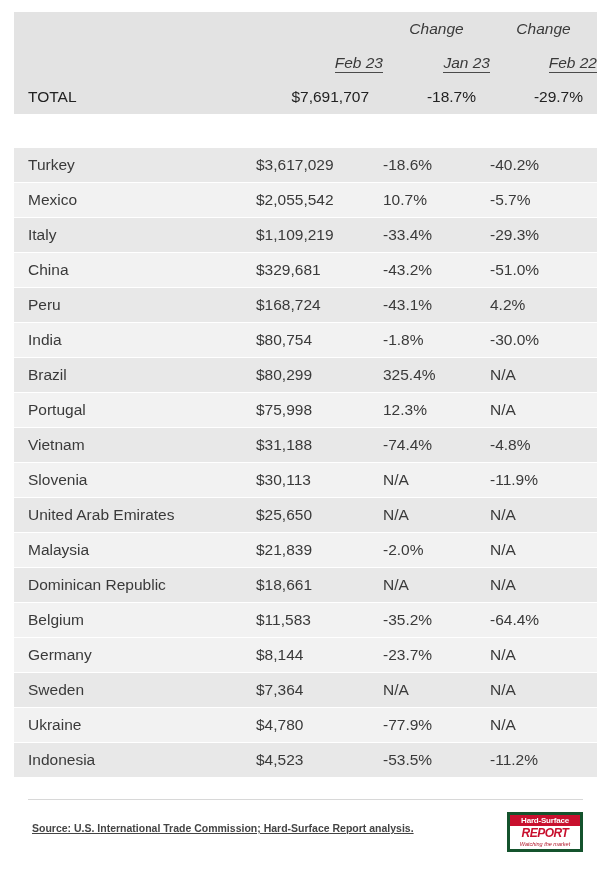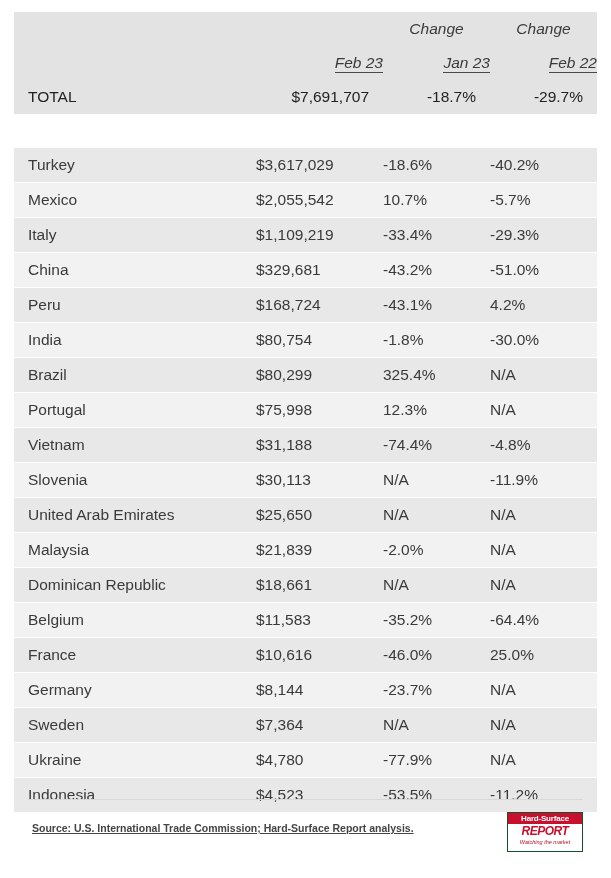--- a/index.html
+++ b/index.html
@@ -121,21 +121,21 @@
     color: #444;
     text-decoration: underline;
   }
   .logo {
     position: absolute;
     right: 0px;
     top: 12px;
     width: 76px;
     height: 40px;
     background: #ffffff;
-    border: 1px solid #14532d;
+    border: 3px solid #14532d;
     box-sizing: border-box;
     text-align: center;
     overflow: hidden;
   }
   .logo .l1 {
     background: #c8102e;
     color: #ffffff;
     font-size: 8px;
     font-weight: bold;
     line-height: 11px;
@@ -271,26 +271,20 @@
         <td class="num">$18,661</td>
         <td class="num">N/A</td>
         <td class="num">N/A</td>
       </tr>
       <tr class="drow even">
         <td class="name">Belgium</td>
         <td class="num">$11,583</td>
         <td class="num">-35.2%</td>
         <td class="num">-64.4%</td>
       </tr>
-      <tr class="drow odd">
-        <td class="name">France</td>
-        <td class="num">$10,616</td>
-        <td class="num">-46.0%</td>
-        <td class="num">25.0%</td>
-      </tr>
       <tr class="drow even">
         <td class="name">Germany</td>
         <td class="num">$8,144</td>
         <td class="num">-23.7%</td>
         <td class="num">N/A</td>
       </tr>
       <tr class="drow odd">
         <td class="name">Sweden</td>
         <td class="num">$7,364</td>
         <td class="num">N/A</td>

